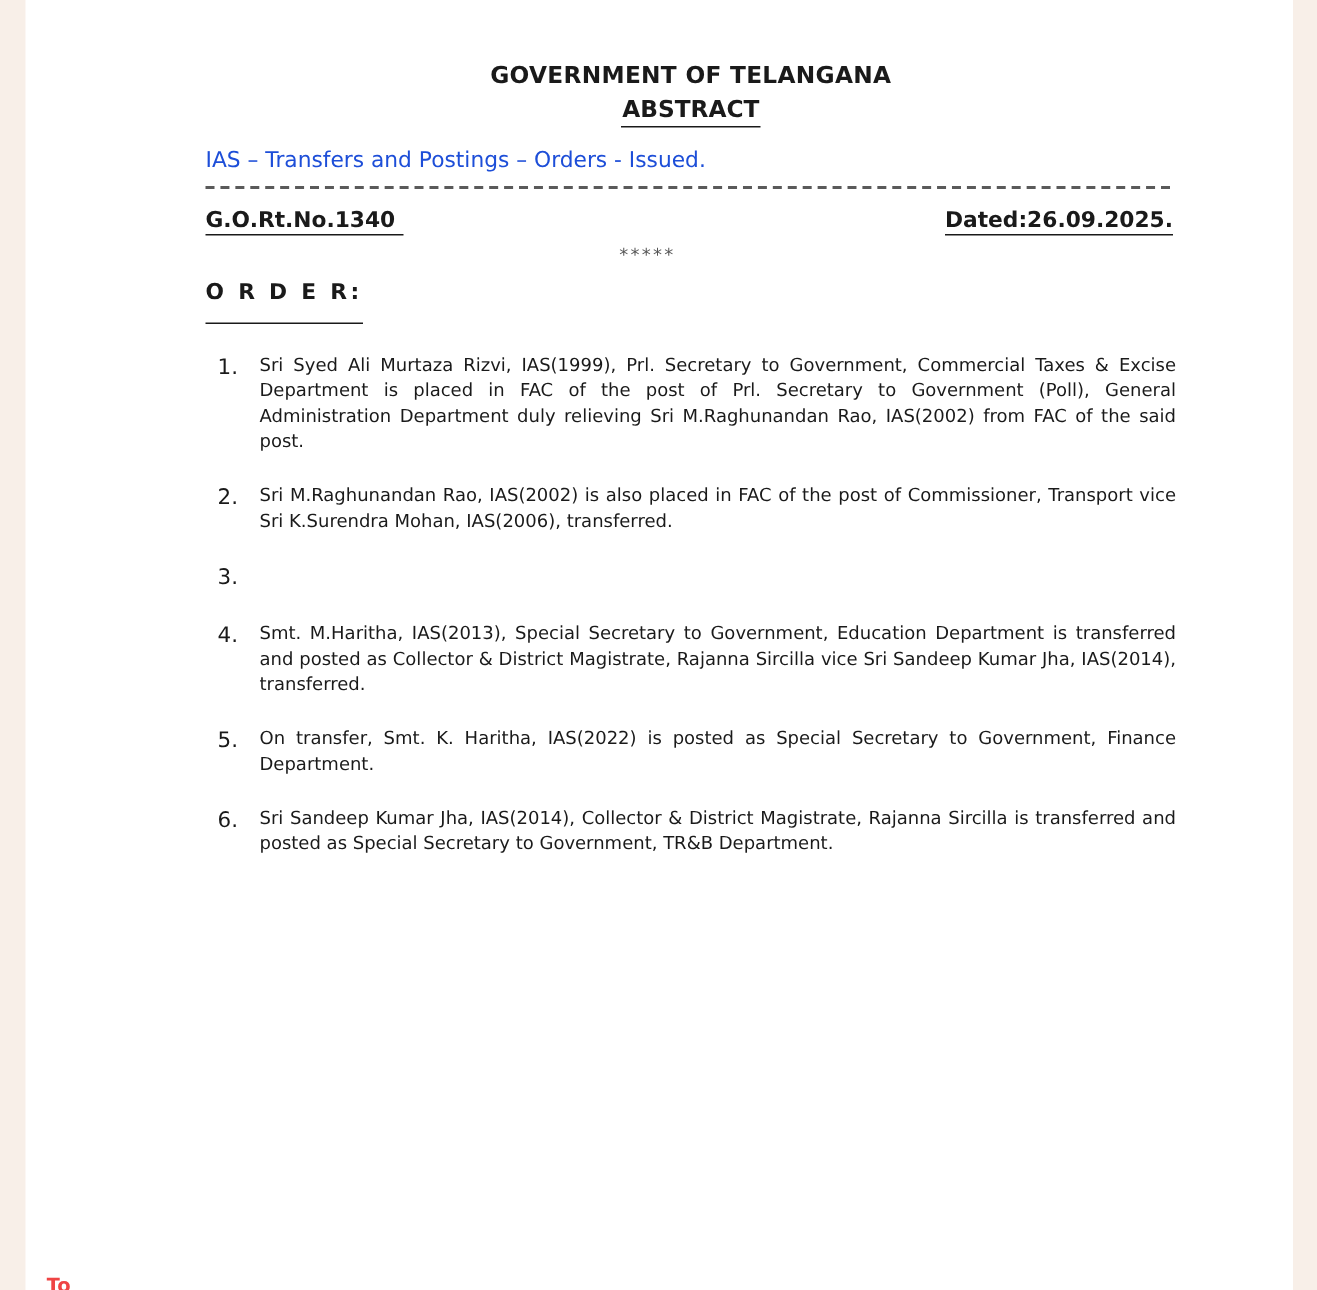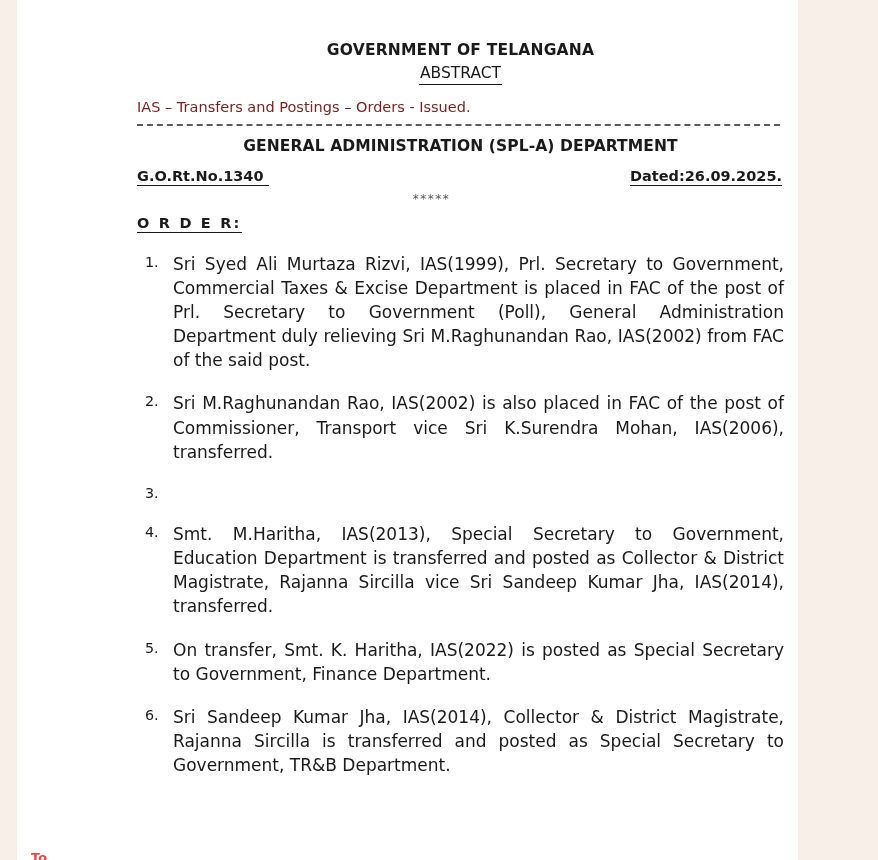--- a/index.html
+++ b/index.html
@@ -13,21 +13,21 @@
     height: 860px;
     background: #f8efe8;
     font-family: "DejaVu Sans", sans-serif;
     overflow: hidden;
   }
 
   .page-sheet {
     position: absolute;
     left: 17px;
     top: 0;
-    width: 781px;
+    width: 845px;
     height: 860px;
     background: #ffffff;
   }
 
   .doc-body {
     position: absolute;
     left: 120px;        
     top: 0;
     width: 647px;       
     height: 860px;
@@ -43,30 +43,30 @@
     margin-top: 41px;
     line-height: 1.25;
   }
   .abstract-line {
     text-align: center;
     margin-top: 3px;
     line-height: 1.2;
   }
   .abstract-word {
     display: inline-block;
-    font-weight: normal;
+    font-weight: bold;
     font-size: 15.5px;
     color: #1a1a1a;
     border-bottom: 1.6px solid #1a1a1a;
     padding: 0 1px 1px 1px;
   }
 
   .subject-line {
     font-size: 14.5px;
-    color: #7f1d1d;
+    color: #1d4ed8;
     margin-top: 13px;
     line-height: 1.3;
     white-space: nowrap;
   }
 
   .dashed-rule {
     margin-top: 7px;
     height: 2px;
     border-top: 2px dashed #5a5a5a;
     width: 643px;
@@ -107,21 +107,21 @@
   }
 
   .order-label-wrap { margin-top: 7px; }
   .order-label {
     display: inline-block;
     font-weight: bold;
     font-size: 14.5px;
     color: #1a1a1a;
     letter-spacing: 2.2px;
     border-bottom: 1.6px solid #1a1a1a;
-    padding-bottom: 1px;
+    padding-bottom: 12px;
   }
 
   
   .intro-para {
     margin-top: 24px;
     font-size: 14.3px;
     color: #1a1a1a;
     line-height: 1.42;
     text-align: justify;
     text-justify: inter-word;
@@ -142,21 +142,21 @@
   .item-num {
     width: 36px;
     flex: 0 0 36px;
     font-size: 14.3px;
     color: #1a1a1a;
     padding-left: 8px;
     line-height: 1.42;
   }
   .item-body { flex: 1 1 auto; }
   .item-para {
-    font-size: 17px;
+    font-size: 12px;
     color: #1a1a1a;
     line-height: 1.42;
     text-align: justify;
     text-justify: inter-word;
     margin: 0;
   }
   .item-para + .item-para { margin-top: 3px; }
   .item-para.last-line-left { text-align-last: left; }
 
   .cut-off-mark {
@@ -180,21 +180,20 @@
     <div class="gov-title">GOVERNMENT OF TELANGANA</div>
 
     <div class="abstract-line">
       <span class="abstract-word">ABSTRACT</span>
     </div>
 
     <div class="subject-line">IAS – Transfers and Postings – Orders - Issued.</div>
 
     <div class="dashed-rule"></div>
 
-    <div class="dept-title">GENERAL ADMINISTRATION (SPL-A) DEPARTMENT</div>
 
     <div class="go-row">
       <span class="go-number">G.O.Rt.No.1340 </span>
       <span class="go-date">Dated:26.09.2025.</span>
     </div>
 
     <div class="stars">*****</div>
 
     <div class="order-label-wrap">
       <span class="order-label">O R D E R:</span>

